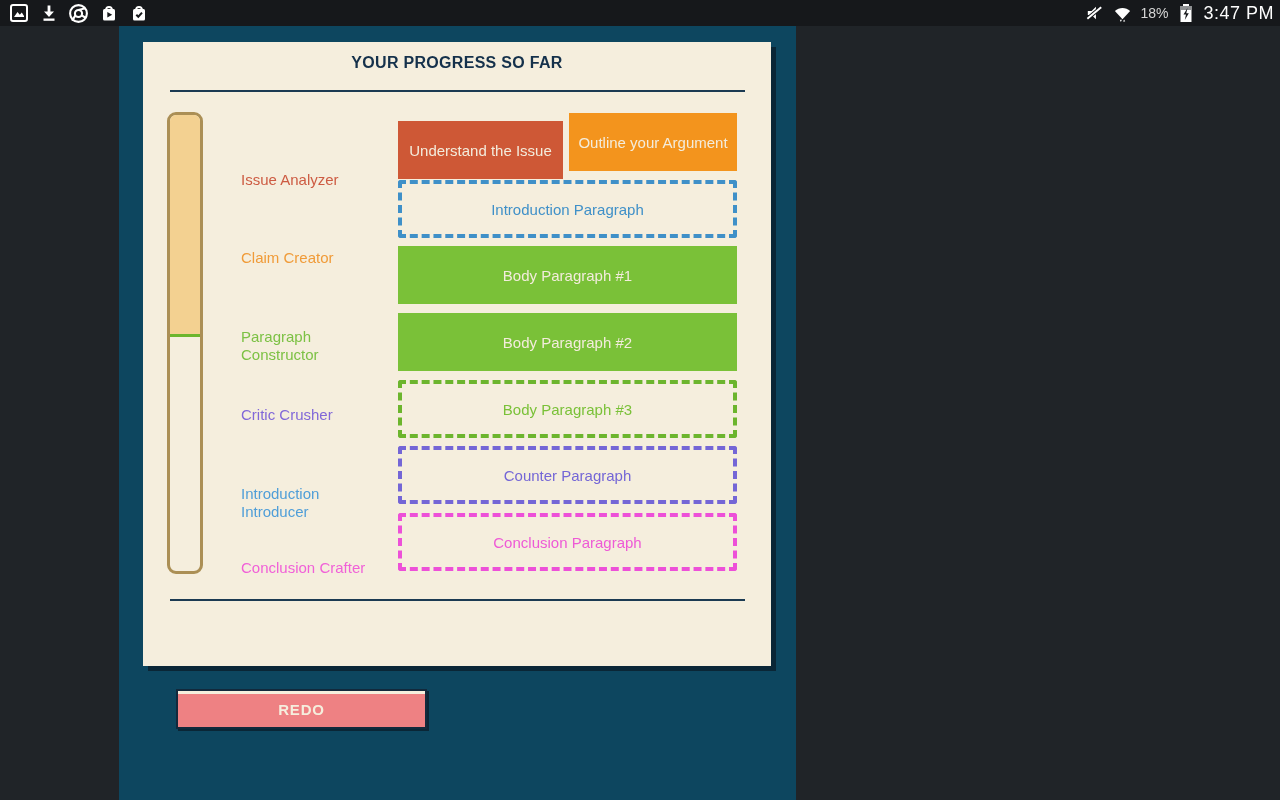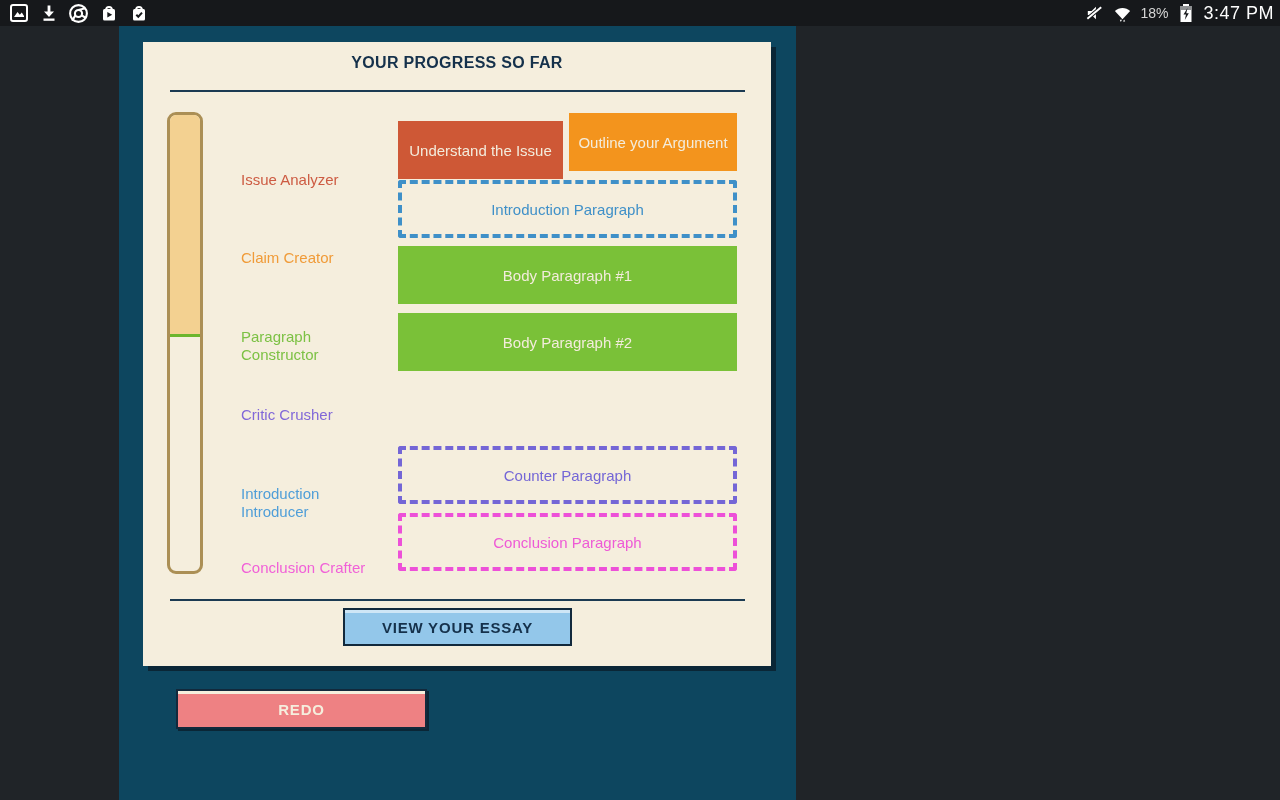--- a/index.html
+++ b/index.html
@@ -157,23 +157,23 @@
       <div class="stage stage-3">Critic Crusher</div>
       <div class="stage stage-4 wrap">Introduction Introducer</div>
       <div class="stage stage-5">Conclusion Crafter</div>
 
       <div class="boxes">
         <div class="pbox solid box-understand">Understand the Issue</div>
         <div class="pbox solid box-outline">Outline your Argument</div>
         <div class="pbox box-intro">Introduction Paragraph</div>
         <div class="pbox solid box-body1">Body Paragraph #1</div>
         <div class="pbox solid box-body2">Body Paragraph #2</div>
+        <div class="pbox box-body3">Body Paragraph #3</div>
         <div class="pbox box-counter">Counter Paragraph</div>
         <div class="pbox box-conclusion">Conclusion Paragraph</div>
       </div>
 
       <div class="rule rule-bottom"></div>
-      <div class="btn view-btn">VIEW YOUR ESSAY</div>
     </div>
 
     <div class="btn redo-btn">REDO</div>
   </div>
 </div>
 
 </body></html>

